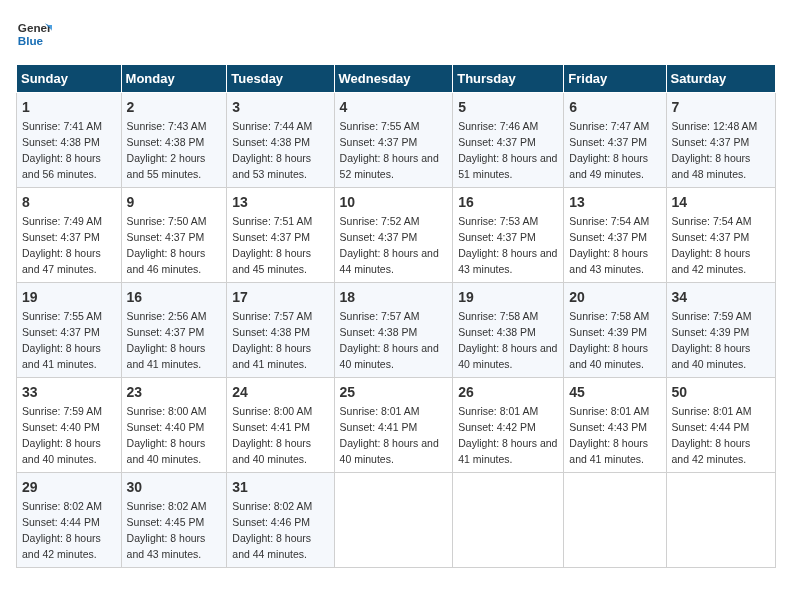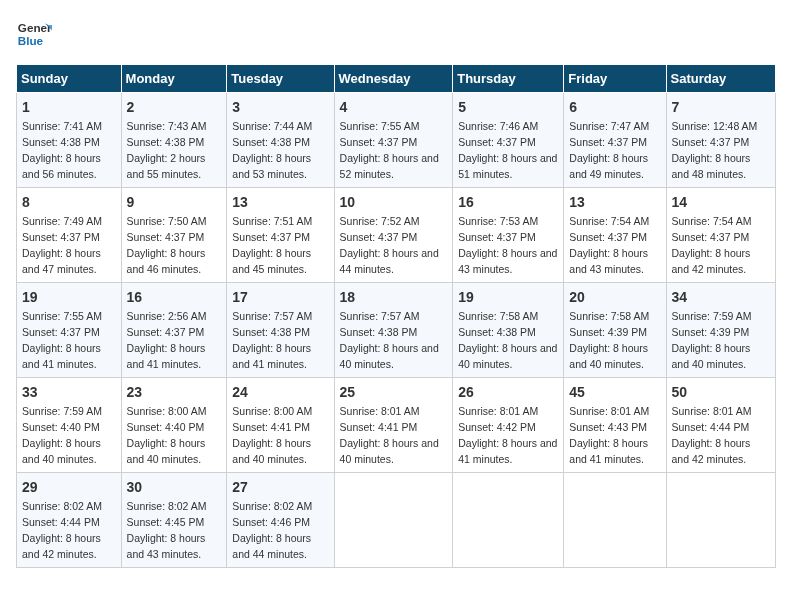--- a/index.html
+++ b/index.html
@@ -290,21 +290,21 @@
         <span class="cell-text">Sunset: 4:44 PM</span><br>
         <span class="cell-text">Daylight: 8 hours and 42 minutes.</span>
       </td>
         <td>
         <span class="day-num">30</span>
         <span class="cell-text">Sunrise: 8:02 AM</span><br>
         <span class="cell-text">Sunset: 4:45 PM</span><br>
         <span class="cell-text">Daylight: 8 hours and 43 minutes.</span>
       </td>
         <td>
-        <span class="day-num">27</span>
+        <span class="day-num">31</span>
         <span class="cell-text">Sunrise: 8:02 AM</span><br>
         <span class="cell-text">Sunset: 4:46 PM</span><br>
         <span class="cell-text">Daylight: 8 hours and 44 minutes.</span>
       </td>
         <td class="empty-cell">&nbsp;</td>
         <td class="empty-cell">&nbsp;</td>
         <td class="empty-cell">&nbsp;</td>
         <td class="empty-cell">&nbsp;</td>
       </tr>
     </tbody>

